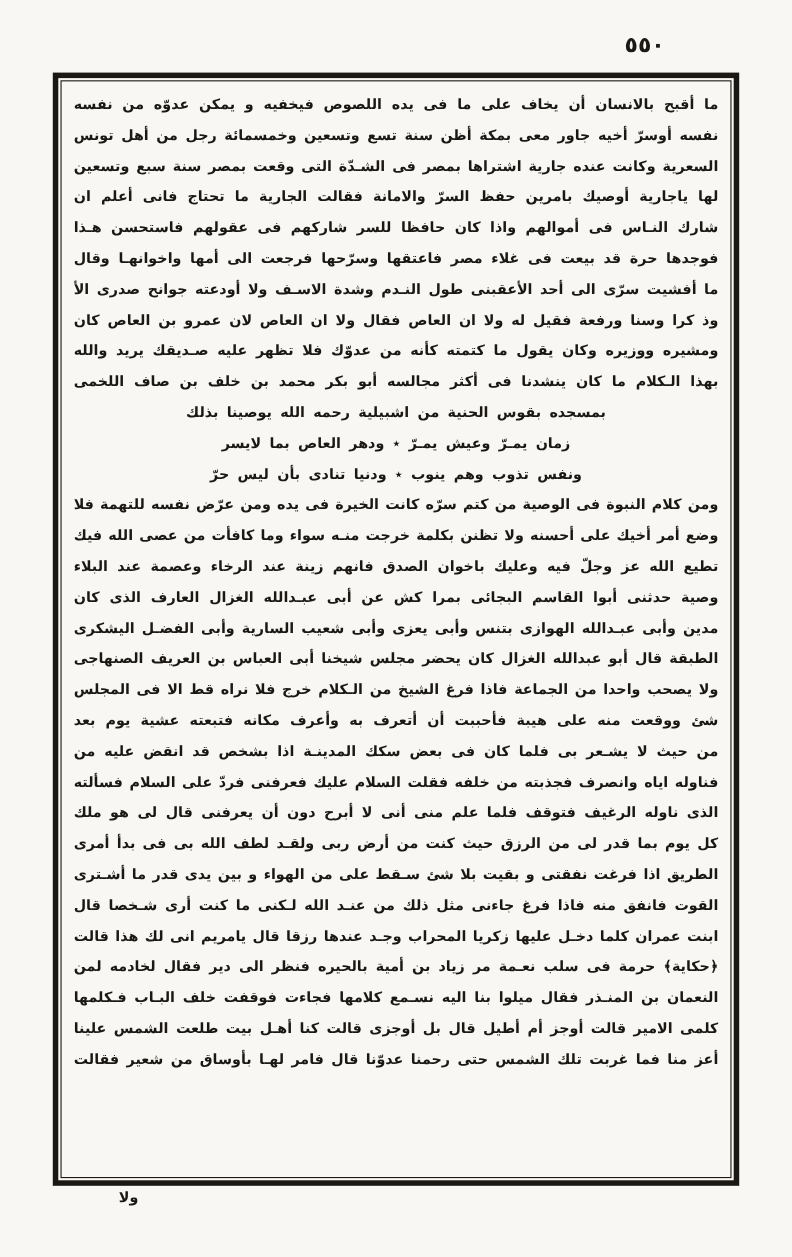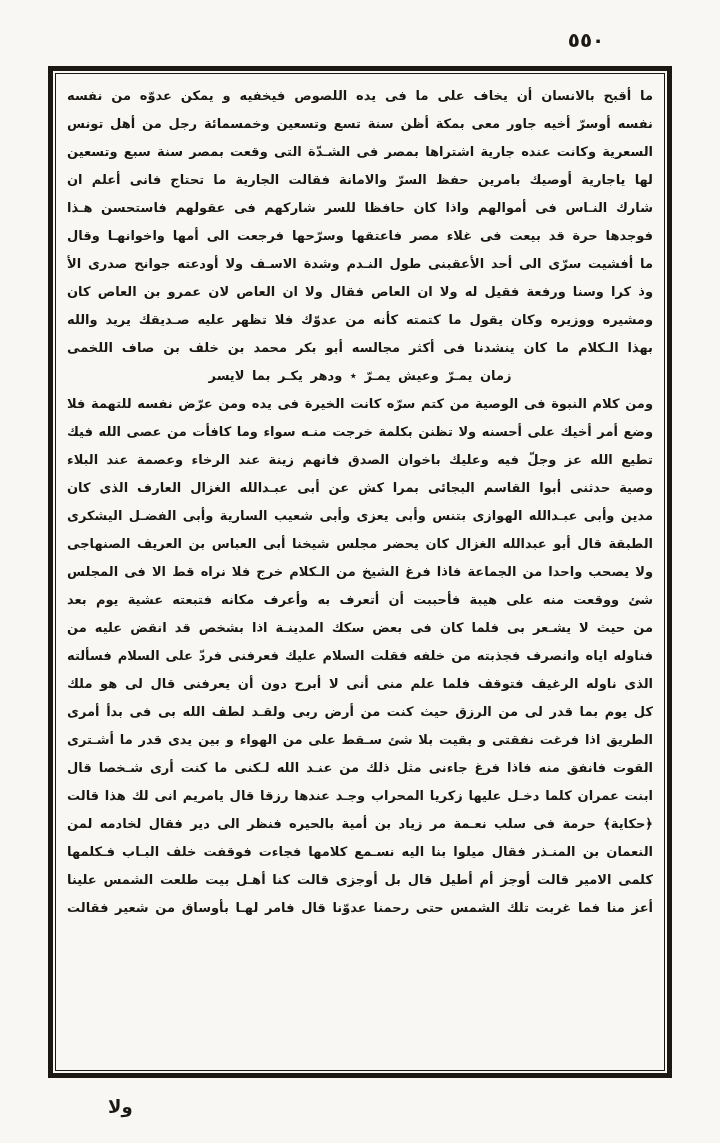--- a/index.html
+++ b/index.html
@@ -59,46 +59,47 @@
     color: var(--ink);
   }
   .line.center {
     text-align: center;
     text-align-last: center;
     word-spacing: 3px;
   }
   .catchword {
     position: absolute;
     top: 1082px; left: 108px;
-    font-size: 18px;
+    font-size: 13px;
     font-weight: bold;
     color: var(--ink);
     direction: rtl;
-    margin-top: 14px;
   }
 </style>
 </head>
 <body>
 
 <div class="page">
   <div class="page-number">٥٥٠</div>
 
   <div class="frame">
     <div class="frame-inner" id="text-body" dir="rtl">
         <div class="line">ما أقبح بالانسان أن يخاف على ما فى يده اللصوص فيخفيه و يمكن عدوّه من نفسه باظهاره ما فى قلبه من سرّ</div>
         <div class="line">نفسه أوسرّ أخيه جاور معى بمكة أظن سنة تسع وتسعين وخمسمائة رجل من أهل تونس يقال له عبدالسلام ن</div>
         <div class="line">السعرية وكانت عنده جارية اشتراها بمصر فى الشـدّة التى وقعت بمصر سنة سبع وتسعين وخمسمائة فقـال</div>
         <div class="line">لها ياجارية أوصيك بامرين حفظ السرّ والامانة فقالت الجارية ما تحتاج فانى أعلم ان الشخص اذا كان أمينا</div>
         <div class="line">شارك النـاس فى أموالهم واذا كان حافظا للسر شاركهم فى عقولهم فاستحسن هـذا الجواب منها فسأل عنها</div>
         <div class="line">فوجدها حرة قد بيعت فى غلاء مصر فاعتقها وسرّحها فرجعت الى أمها واخوانهـا وقال معاوية رضى الله عنـه</div>
         <div class="line">ما أفشيت سرّى الى أحد الأعقبنى طول النـدم وشدة الاسـف ولا أودعته جوانح صدرى الأ كسبنى مجـدا</div>
         <div class="line">وذ كرا وسنا ورفعة فقيل له ولا ان العاص فقال ولا ان العاص لان عمرو بن العاص كان صاحب رأى معاوية</div>
         <div class="line">ومشيره ووزيره وكان يقول ما كتمته كأنه من عدوّك فلا تظهر عليه صـديقك يريد والله أعـلم معاوية</div>
         <div class="line">بهذا الـكلام ما كان ينشدنا فى أكثر مجالسه أبو بكر محمد بن خلف بن صاف اللخمى استاذى فى القرا آت</div>
-        <div class="line center">زمان يمـرّ وعيش يمـرّ ٭ ودهر يكـر بما لايسر</div>
+        <div class="line center">بمسجده بقوس الحنية من اشبيلية رحمه الله يوصينا بذلك</div>
+        <div class="line center">زمان يمـرّ وعيش يمـرّ ٭ ودهر العاص بما لايسر</div>
+        <div class="line center">ونفس تذوب وهم ينوب ٭ ودنيا تنادى بأن ليس حرّ</div>
         <div class="line">ومن كلام النبوة فى الوصية من كتم سرّه كانت الخيرة فى يده ومن عرّض نفسه للتهمة فلا يلومن من أساء به الظن</div>
         <div class="line">وضع أمر أخيك على أحسنه ولا تظنن بكلمة خرجت منـه سواء وما كافأت من عصى الله فيك بافضـل من أن</div>
         <div class="line">تطيع الله عز وجلّ فيه وعليك باخوان الصدق فانهم زينة عند الرخاء وعصمة عند البلاء ﴿حكاية﴾ تتضمن</div>
         <div class="line">وصية حدثنى أبوا القاسم البجائى بمرا كش عن أبى عبـدالله الغزال العارف الذى كان بالمرية من اقران أبى</div>
         <div class="line">مدين وأبى عبـدالله الهوازى بتنس وأبى يعزى وأبى شعيب السارية وأبى الفضـل اليشكرى وأبى النجا وتلك</div>
         <div class="line">الطبقة قال أبو عبدالله الغزال كان يحضر مجلس شيخنا أبى العباس بن العريف الصنهاجى رجـل لا يتكلم ولا يسئل</div>
         <div class="line">ولا يصحب واحدا من الجماعة فاذا فرغ الشيخ من الـكلام خرج فلا نراه قط الا فى المجلس خاصـة فوقع فى نفسى منه</div>
         <div class="line">شئ ووقعت منه على هيبة فأحببت أن أتعرف به وأعرف مكانه فتبعته عشية يوم بعد انفصالنا من مجلس الشيخ</div>
         <div class="line">من حيث لا يشـعر بى فلما كان فى بعض سكك المدينـة اذا بشخص قد انقض عليه من الهواء برغيف فى يده</div>
         <div class="line">فناوله اياه وانصرف فجذبته من خلفه فقلت السلام عليك فعرفنى فردّ على السلام فسألته عن ذلك الشـخص</div>

